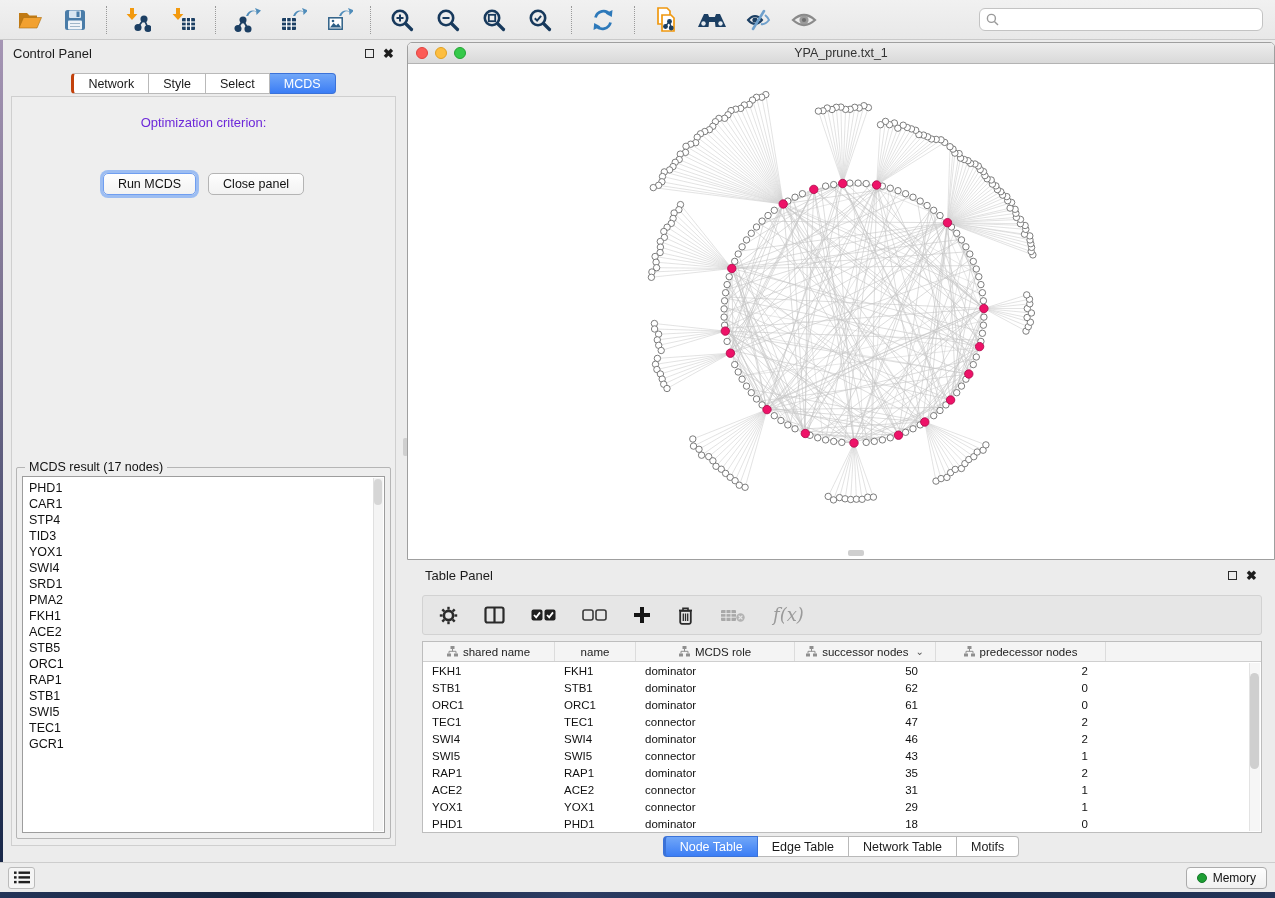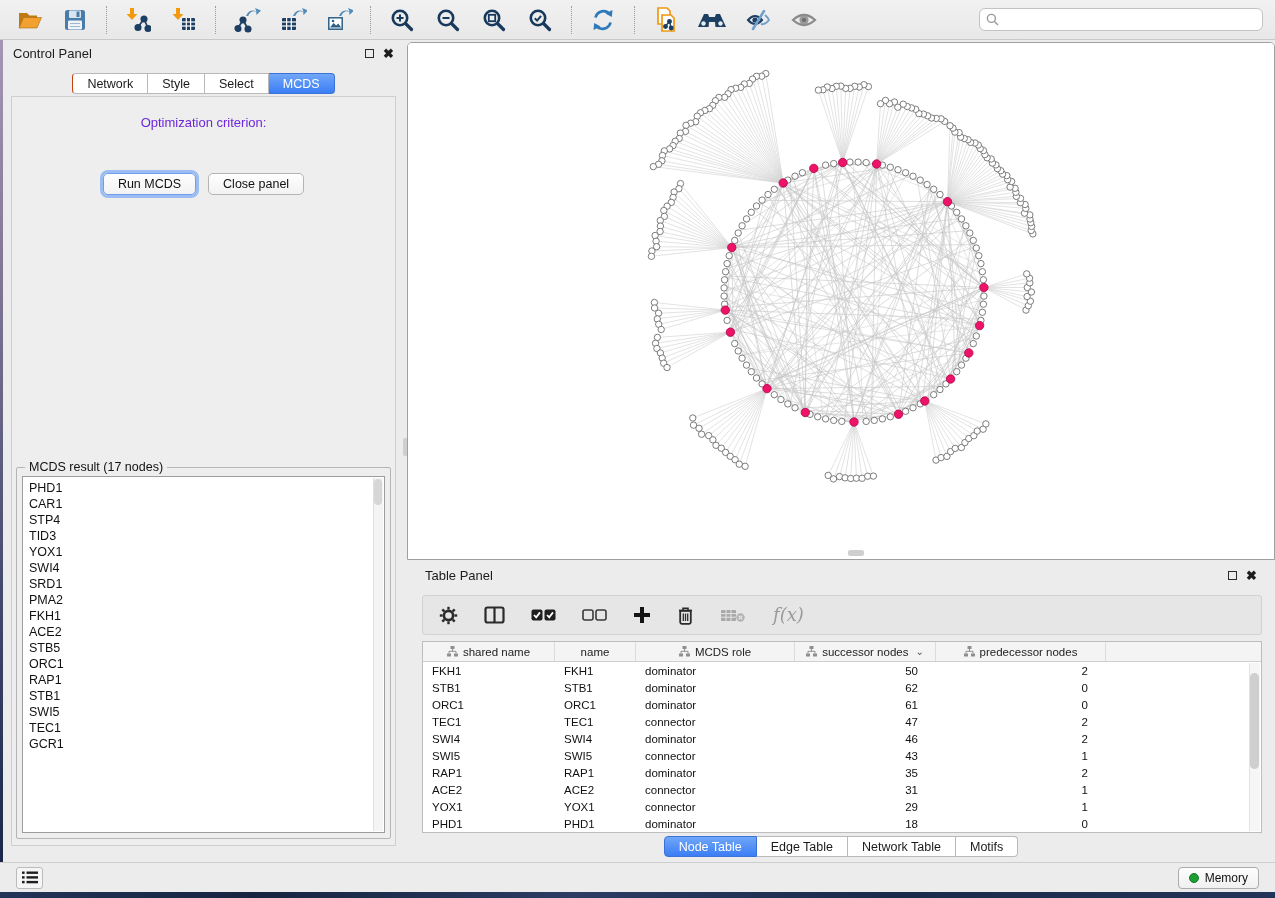--- a/index.html
+++ b/index.html
@@ -35,21 +35,21 @@
   .panel-title { font-size:13px; color:#1c1c1c; }
   .panel-winbtns { margin-left:auto; display:flex; gap:9px; align-items:center; }
   .float-box { width:9px; height:9px; border:1.5px solid #2b2b2b; }
   .close-x { font-size:13px; font-weight:bold; color:#1c1c1c; line-height:9px; }
   .cp-tabs { position:absolute; top:33px; left:0; right:0; display:flex; justify-content:center; }
   .seg { display:flex; }
   .seg .tab {
     height:21px; padding:0 14px; display:flex; align-items:center; font-size:12.5px;
     background:#fff; border:1px solid #b9b9b9; border-left:none; color:#1a1a1a;
   }
-  .seg .tab:first-child { border-left:1px solid #c2410c; border-radius:4px 0 0 4px; }
+  .seg .tab:first-child { border-left:3px solid #c2410c; border-radius:4px 0 0 4px; }
   .seg .tab:last-child { border-radius:0 4px 4px 0; }
   .seg .tab.sel { background:linear-gradient(#71a7f8,#3b7df5); border-color:#3b72d8; color:#fff; }
   .cp-content {
     position:absolute; left:8px; right:8px; top:56px; bottom:16px;
     border:1px solid #cfcfcf; background:#eeeeee;
   }
   .opt-label { position:absolute; top:18px; left:0; right:0; text-align:center; font-size:13px; color:#6d28d9; }
   .mcds-select {
     position:absolute; top:40px; left:28px; right:28px; height:23px;
     background:#fff; border:1px solid #bdbdbd; border-radius:4px;
@@ -112,21 +112,21 @@
   .td { padding-left:9px; overflow:hidden; white-space:nowrap; }
   .td.num { text-align:right; padding-right:18px; padding-left:0; }
   .c0 { width:132px; } .c1 { width:81px; } .c2 { width:159px; } .c3 { width:141px;text-align:center; } .c4 { width:170px; }
   .tbl-scrolltrack { position:absolute; top:21px; bottom:1px; right:1px; width:11px; background:#f6f6f6; border-left:1px solid #e3e3e3; }
   .tbl-scrollthumb { position:absolute; top:10px; right:1px; width:9px; height:96px; background:#cfcfcf; border-radius:5px; }
   .tp-tabs { position:absolute; left:0; right:0; top:274px; display:flex; justify-content:center; }
   .sort-chev { font-size:10px; color:#555; margin-left:2px; }
   
   .statusbar {
     position:absolute; left:0; right:0; bottom:6px; height:30px; background:#ececec;
-    border-top:1px solid #cdcdcd; display:flex; align-items:center; padding:0 16px;
+    border-top:1px solid #cdcdcd; display:flex; align-items:center; padding:0 8px;
   }
   .sb-listbtn { width:27px; height:22px; background:#f5f5f5; border:1px solid #bbb; border-radius:3px;
     display:flex; align-items:center; justify-content:center; }
   .sb-right { margin-left:auto; }
   .memory-btn { height:22px; padding:0 10px; background:linear-gradient(#fdfdfd,#f0f0f0);
     border:1px solid #ababab; border-radius:4px; display:flex; align-items:center; gap:6px; font-size:12px; color:#111; }
   .mem-dot { width:10px; height:10px; border-radius:50%; background:#1d9e33; border:1px solid #15782a; }
 </style>
 </head>
 <body>
@@ -349,20 +349,28 @@
             <div class="mcds-scrollthumb"></div>
           </div>
         </div>
       </div>
     </div>
   </div>
 
   <div class="vsplit-handle"></div>
 
   <div class="net-window">
+    <div class="net-titlebar">
+      <span class="net-title">YPA_prune.txt_1</span>
+      <span class="traffic">
+        <span class="light red"></span>
+        <span class="light yellow"></span>
+        <span class="light green"></span>
+      </span>
+    </div>
     <div class="net-canvas">
       <svg id="net-svg" width="866" height="496" viewBox="0 0 866 496">
           <g>
             <line x1="375.2" y1="140.0" x2="357.8" y2="30.6" stroke="#d2d2d2" stroke-width="0.7" opacity="0.9"></line>
             <line x1="375.2" y1="140.0" x2="353.7" y2="33.2" stroke="#d2d2d2" stroke-width="0.7" opacity="0.9"></line>
             <line x1="375.2" y1="140.0" x2="348.5" y2="33.3" stroke="#d2d2d2" stroke-width="0.7" opacity="0.9"></line>
             <line x1="375.2" y1="140.0" x2="344.5" y2="36.1" stroke="#d2d2d2" stroke-width="0.7" opacity="0.9"></line>
             <line x1="375.2" y1="140.0" x2="341.3" y2="40.4" stroke="#d2d2d2" stroke-width="0.7" opacity="0.9"></line>
             <line x1="375.2" y1="140.0" x2="336.3" y2="41.0" stroke="#d2d2d2" stroke-width="0.7" opacity="0.9"></line>
             <line x1="375.2" y1="140.0" x2="332.7" y2="44.4" stroke="#d2d2d2" stroke-width="0.7" opacity="0.9"></line>

